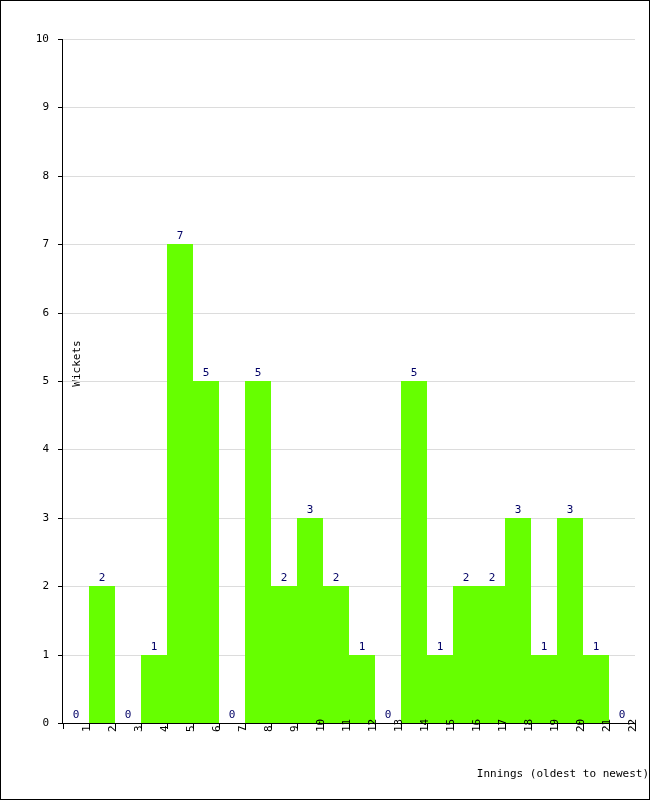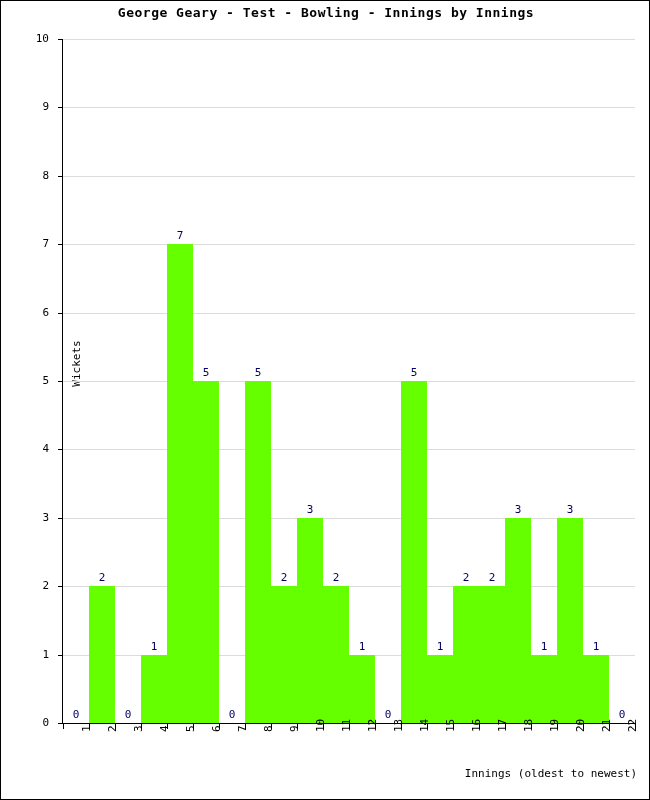--- a/index.html
+++ b/index.html
@@ -113,41 +113,40 @@
     position: absolute;
     font-size: 11px;
     color: #000000;
     white-space: nowrap;
     transform: rotate(-90deg);
     transform-origin: left top;
     line-height: 11px;
   }
   #xlabel {
     position: absolute;
-    right: 12px;
+    right: 0;
     top: 766px;
     font-size: 11px;
     color: #000000;
     white-space: nowrap;
   }
   #footer {
     position: absolute;
     left: 6px;
     top: 782px;
     font-size: 11px;
     color: #000000;
     white-space: nowrap;
   }
 </style>
 </head>
 <body>
 
 <div id="page">
 
-  <div id="chart-title">George Geary - Test - Bowling - Innings by Innings</div>
 
   <div id="plot-frame-left"></div>
   <div id="plot-frame-bottom"></div>
 
   <div id="plot-area">
     <div id="ylabel">Wickets</div>
     <div id="gridlines">
         <div class="gridline" style="top: 0px;"></div>
         <div class="gridline" style="top: 68px;"></div>
         <div class="gridline" style="top: 137px;"></div>

